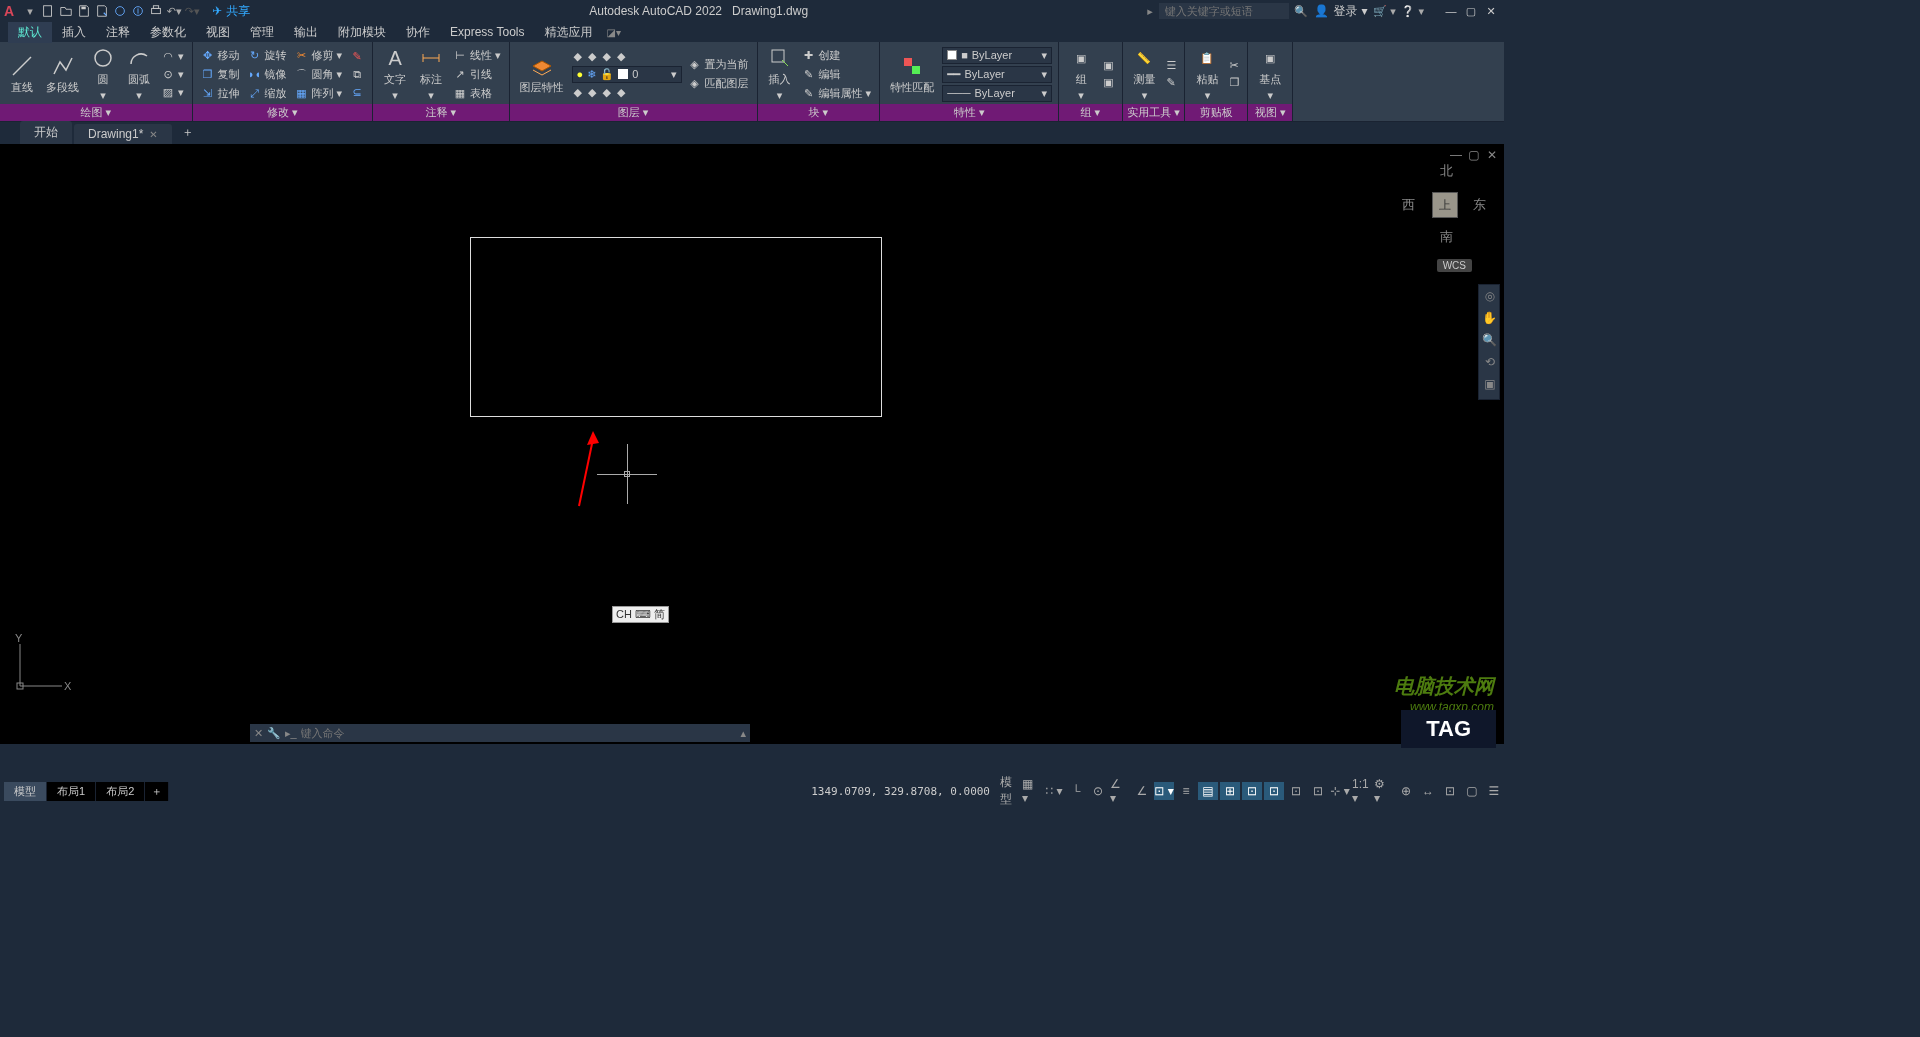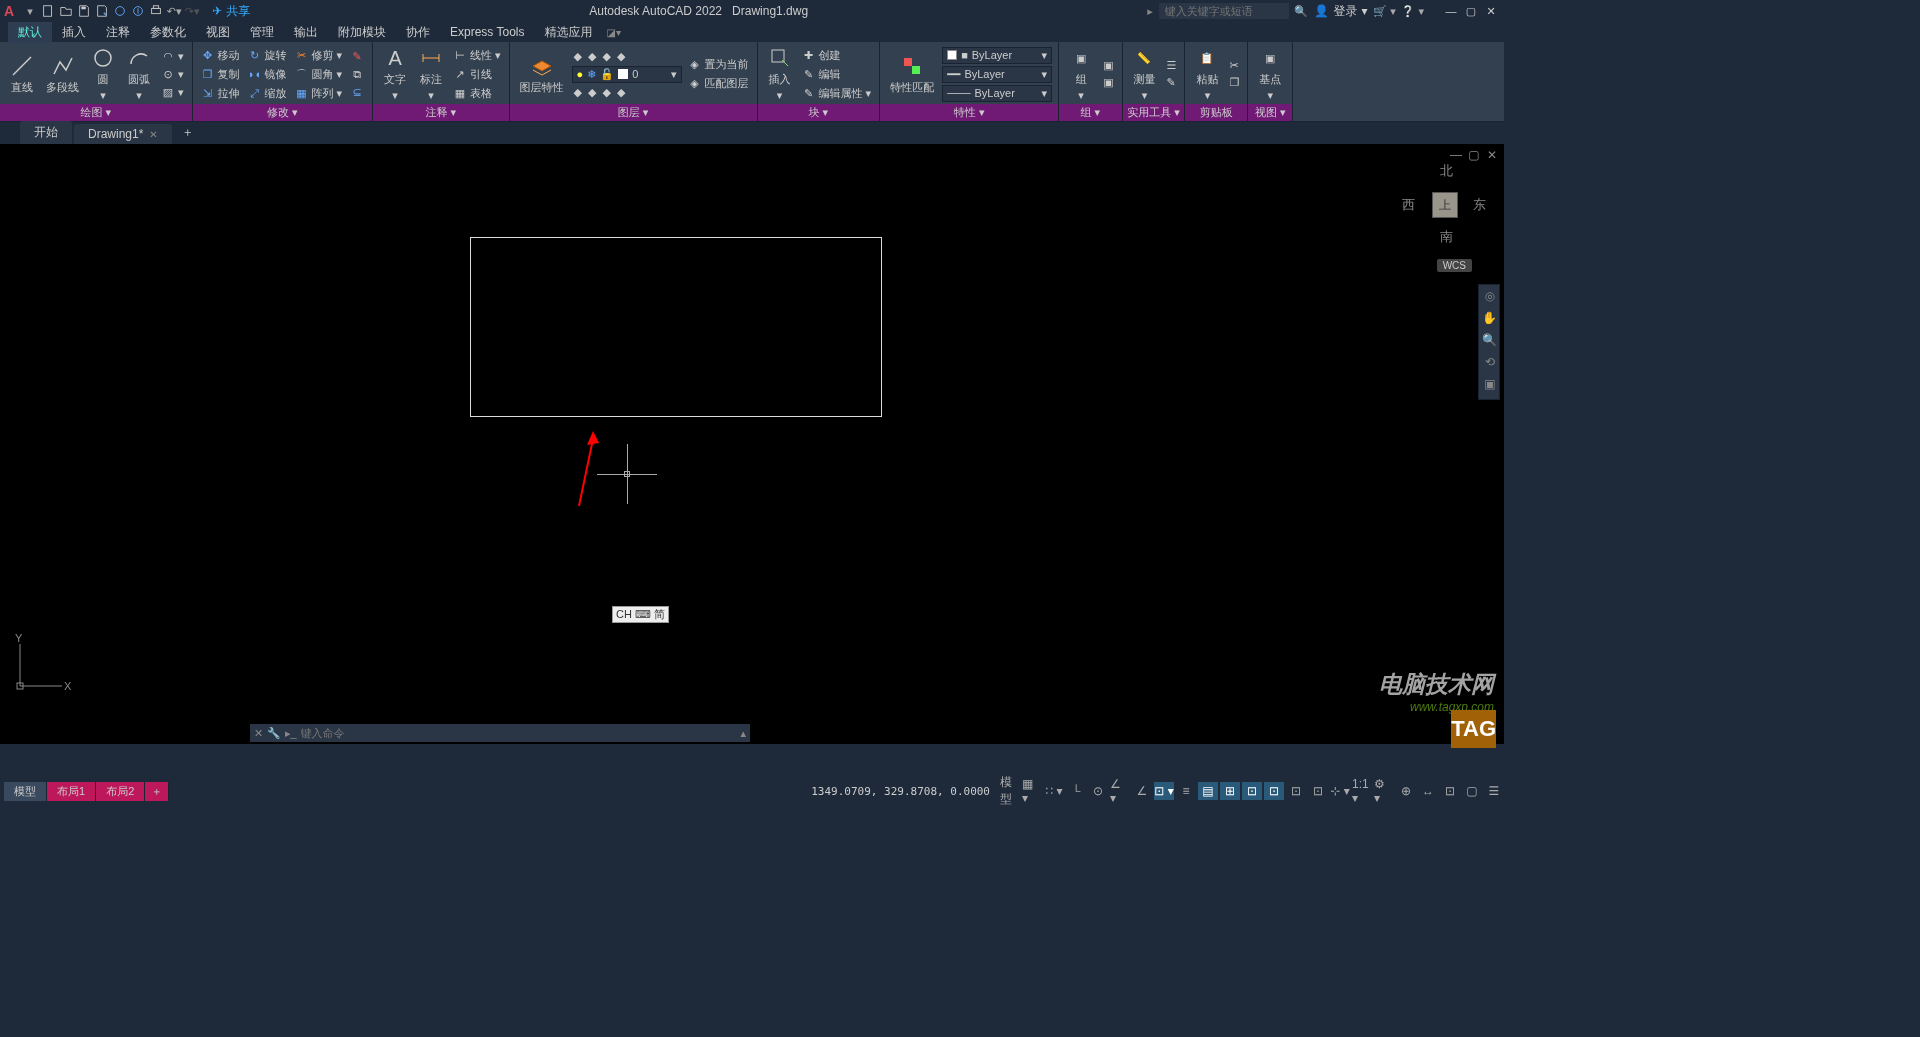--- a/index.html
+++ b/index.html
@@ -59,28 +59,28 @@
 .crosshair .h { position: absolute; width: 60px; height: 1px; background: #aaa; left: -30px; top: 0; }
 .crosshair .v { position: absolute; width: 1px; height: 60px; background: #aaa; left: 0; top: -30px; }
 .crosshair .box { position: absolute; width: 6px; height: 6px; border: 1px solid #aaa; left: -3px; top: -3px; }
 .ucs { position: absolute; left: 12px; bottom: 50px; }
 .ucs-line { stroke: #888; stroke-width: 1; fill: none; }
 .cmd-history { position: absolute; left: 272px; bottom: 22px; width: 380px; background: rgba(60,70,85,0.6); color: #ccc; font-size: 11px; padding: 2px 6px; line-height: 14px; font-family: Consolas, monospace; }
 .cmd-line { position: absolute; left: 250px; bottom: 2px; width: 500px; height: 18px; background: #2a3646; display: flex; align-items: center; gap: 4px; padding: 0 4px; }
 .cmd-line input { background: transparent; border: none; color: #888; font-size: 11px; flex: 1; outline: none; }
 .ime-badge { position: absolute; background: #eee; color: #333; border: 1px solid #999; padding: 0 3px; font-size: 11px; }
 .watermark { position: absolute; right: 10px; bottom: 30px; text-align: right; pointer-events: none; }
-.watermark .l1 { color: #a3a3a3; font-size: 23px; font-weight: bold; font-style: italic; }
+.watermark .l1 { color: #4d7c0f; font-size: 20px; font-weight: bold; font-style: italic; }
 .watermark .l2 { color: #4d7c0f; font-size: 12px; font-style: italic; }
-.watermark .tag { position: absolute; right: -2px; bottom: -34px; background: #a16207; color: #fff; padding: 6px 0; font-size: 22px; font-weight: bold; }
+.watermark .tag { position: absolute; right: -2px; bottom: -34px; background: #0f172a; color: #fff; padding: 6px 25px; font-size: 22px; font-weight: bold; }
 
 
 .statusbar { position: absolute; bottom: 12px; left: 0; right: 0; height: 20px; background: #1e2a3a; display: flex; align-items: center; font-size: 11px; color: #ccc; }
 .layout-tabs { display: flex; gap: 0; margin-left: 4px; }
-.layout-tab { padding: 2px 10px; background: #be185d; cursor: pointer; border-right: 1px solid #1a2332; }
+.layout-tab { padding: 2px 10px; background: #000000; cursor: pointer; border-right: 1px solid #1a2332; }
 .layout-tab.active { background: #3a4a5e; }
 .layout-tab.add { padding: 2px 6px; }
 .status-right { margin-left: auto; display: flex; align-items: center; gap: 2px; }
 .status-btn { width: 20px; height: 18px; display: flex; align-items: center; justify-content: center; color: #aaa; cursor: pointer; font-size: 12px; }
 .status-btn.on { background: #2a5a7a; color: #fff; }
 .coords { padding: 0 8px; color: #ccc; font-family: Consolas, monospace; }
 </style>
 </head>
 <body>
 

